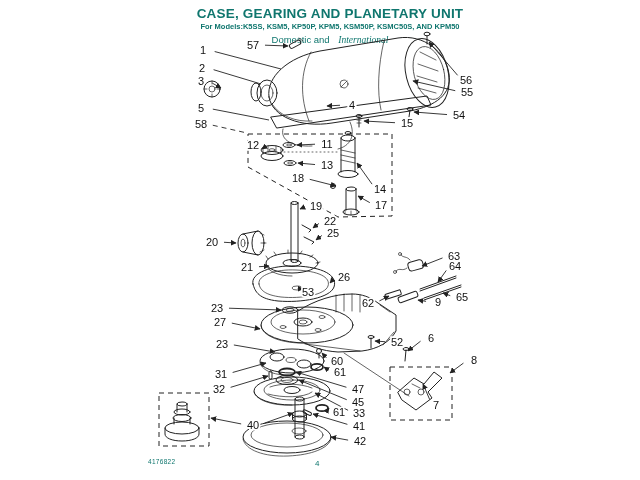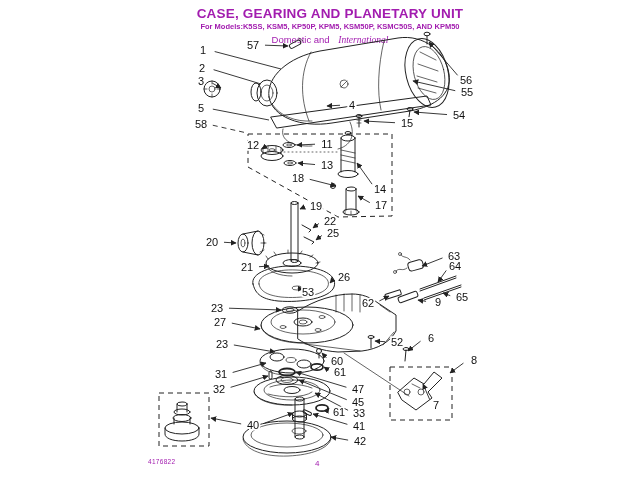--- a/index.html
+++ b/index.html
@@ -1,17 +1,17 @@
 <!DOCTYPE html>
 <html><head>
 <meta charset="utf-8">
 <style>
   html,body{margin:0;padding:0;background:#fff;}
   .page{position:relative;width:576px;height:480px;background:#ffffff;overflow:hidden;
-        font-family:"Liberation Sans",sans-serif;color:#a21caf;}
+        font-family:"Liberation Sans",sans-serif;color:#0f766e;}
   .hdr{position:absolute;top:6px;left:0;width:660px;text-align:center;}
   .hdr h1{margin:0;font-size:13.5px;font-weight:bold;letter-spacing:.2px;}
   .hdr .subtitle{margin-top:1px;font-size:7.5px;font-weight:bold;}
   .hdr .edition{margin-top:3px;font-size:9.5px;}
   .hdr .edition .intl{font-family:"Liberation Serif",serif;font-style:italic;margin-left:6px;}
   svg{position:absolute;left:0;top:0;}
   .art{stroke:#222;fill:none;stroke-width:1;stroke-linecap:round;stroke-linejoin:round;}
   .art .thick{stroke-width:1.8;}
   .art .thin{stroke-width:.7;}
   .dashbox{stroke:#222;fill:none;stroke-width:1;stroke-dasharray:5 4;}

